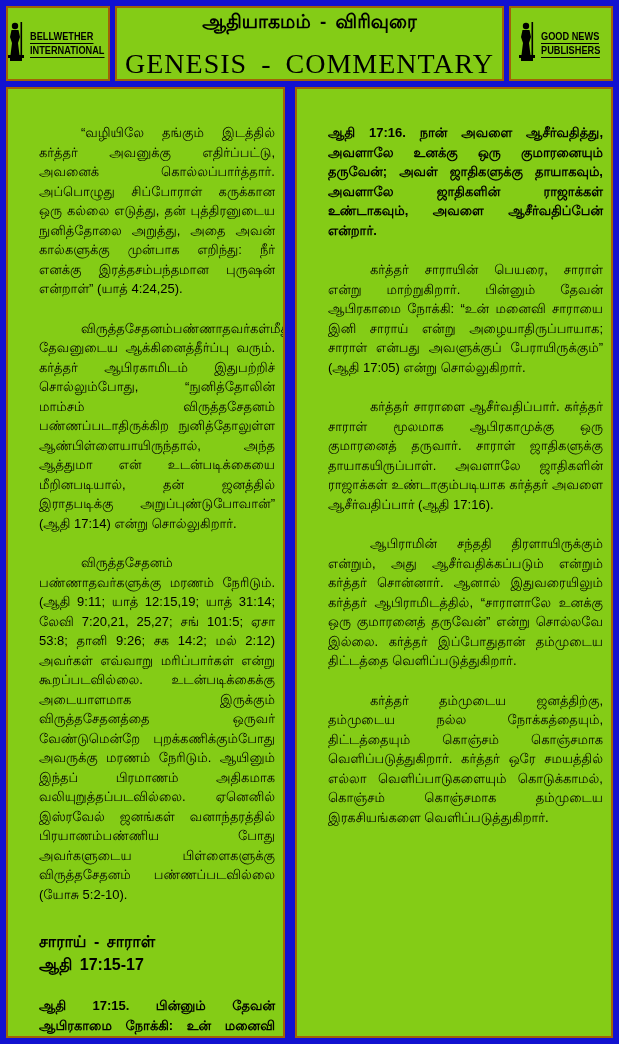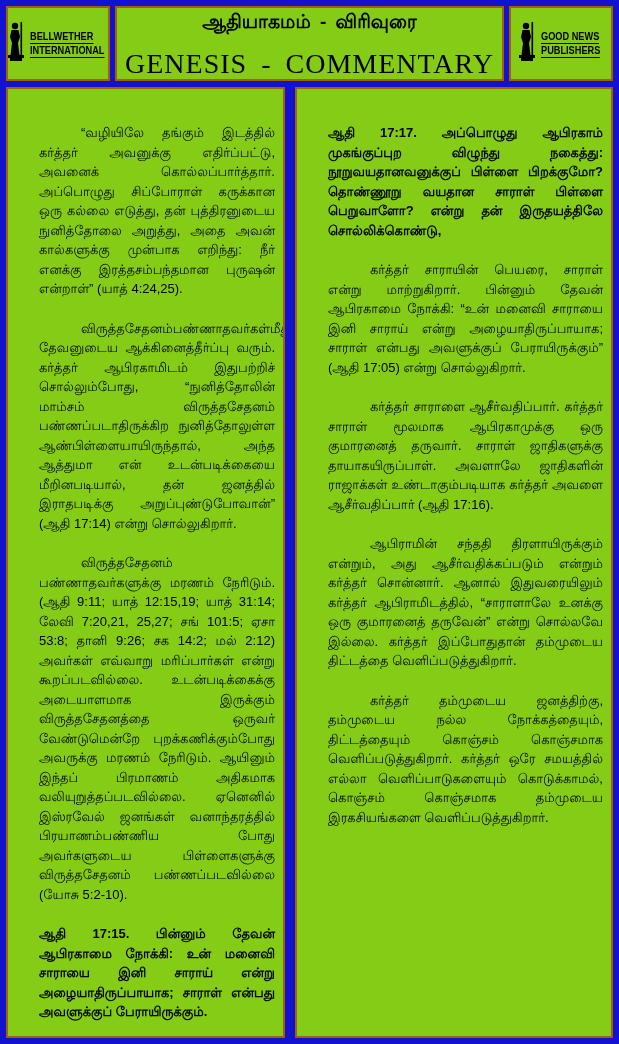--- a/index.html
+++ b/index.html
@@ -105,25 +105,29 @@
     </div>
 
   </div>
 
   <div class="main">
 
     <div class="box col col-left">
       <p class="para">“வழியிலே தங்கும் இடத்தில் கர்த்தர் அவனுக்கு எதிர்ப்பட்டு, அவனைக் கொல்லப்பார்த்தார். அப்பொழுது சிப்போராள் கருக்கான ஒரு கல்லை எடுத்து, தன் புத்திரனுடைய நுனித்தோலை அறுத்து, அதை அவன் கால்களுக்கு முன்பாக எறிந்து: நீர் எனக்கு இரத்தசம்பந்தமான புருஷன் என்றாள்” (யாத் 4:24,25).</p>
       <p class="para">விருத்தசேதனம்பண்ணாதவர்கள்மீது தேவனுடைய ஆக்கினைத்தீர்ப்பு வரும். கர்த்தர் ஆபிரகாமிடம் இதுபற்றிச் சொல்லும்போது, “நுனித்தோலின் மாம்சம் விருத்தசேதனம் பண்ணப்படாதிருக்கிற நுனித்தோலுள்ள ஆண்பிள்ளையாயிருந்தால், அந்த ஆத்துமா என் உடன்படிக்கையை மீறினபடியால், தன் ஜனத்தில் இராதபடிக்கு அறுப்புண்டுபோவான்” (ஆதி 17:14) என்று சொல்லுகிறார்.</p>
       <p class="para">விருத்தசேதனம் பண்ணாதவர்களுக்கு மரணம் நேரிடும். (ஆதி 9:11; யாத் 12:15,19; யாத் 31:14; லேவி 7:20,21, 25,27; சங் 101:5; ஏசா 53:8; தானி 9:26; சக 14:2; மல் 2:12) அவர்கள் எவ்வாறு மரிப்பார்கள் என்று கூறப்படவில்லை. உடன்படிக்கைக்கு அடையாளமாக இருக்கும் விருத்தசேதனத்தை ஒருவர் வேண்டுமென்றே புறக்கணிக்கும்போது அவருக்கு மரணம் நேரிடும். ஆயினும் இந்தப் பிரமாணம் அதிகமாக வலியுறுத்தப்படவில்லை. ஏனெனில் இஸ்ரவேல் ஜனங்கள் வனாந்தரத்தில் பிரயாணம்பண்ணிய போது அவர்களுடைய பிள்ளைகளுக்கு விருத்தசேதனம் பண்ணப்படவில்லை (யோசு 5:2-10).</p>
+      <div class="section-heading">
+        <div class="heading-line">சாராய் - சாராள்</div>
+        <div class="heading-line">ஆதி 17:15-17</div>
+      </div>
       <p class="para verse">ஆதி 17:15. பின்னும் தேவன் ஆபிரகாமை நோக்கி: உன் மனைவி சாராயை இனி சாராய் என்று அழையாதிருப்பாயாக; சாராள் என்பது அவளுக்குப் பேராயிருக்கும்.</p>
     </div>
 
     <div class="box col col-right">
-      <p class="para verse">ஆதி 17:17. அப்பொழுது ஆபிரகாம் முகங்குப்புற விழுந்து நகைத்து: நூறுவயதானவனுக்குப் பிள்ளை பிறக்குமோ? தொண்ணூறு வயதான சாராள் பிள்ளை பெறுவாளோ? என்று தன் இருதயத்திலே சொல்லிக்கொண்டு,</p>
+      <p class="para verse">ஆதி 17:16. நான் அவளை ஆசீர்வதித்து, அவளாலே உனக்கு ஒரு குமாரனையும் தருவேன்; அவள் ஜாதிகளுக்கு தாயாகவும், அவளாலே ஜாதிகளின் ராஜாக்கள் உண்டாகவும், அவளை ஆசீர்வதிப்பேன் என்றார்.</p>
       <p class="para">கர்த்தர் சாராயின் பெயரை, சாராள் என்று மாற்றுகிறார். பின்னும் தேவன் ஆபிரகாமை நோக்கி: “உன் மனைவி சாராயை இனி சாராய் என்று அழையாதிருப்பாயாக; சாராள் என்பது அவளுக்குப் பேராயிருக்கும்” (ஆதி 17:05) என்று சொல்லுகிறார்.</p>
       <p class="para">கர்த்தர் சாராளை ஆசீர்வதிப்பார். கர்த்தர் சாராள் மூலமாக ஆபிரகாமுக்கு ஒரு குமாரனைத் தருவார். சாராள் ஜாதிகளுக்கு தாயாகயிருப்பாள். அவளாலே ஜாதிகளின் ராஜாக்கள் உண்டாகும்படியாக கர்த்தர் அவளை ஆசீர்வதிப்பார் (ஆதி 17:16).</p>
       <p class="para">ஆபிராமின் சந்ததி திரளாயிருக்கும் என்றும், அது ஆசீர்வதிக்கப்படும் என்றும் கர்த்தர் சொன்னார். ஆனால் இதுவரையிலும் கர்த்தர் ஆபிராமிடத்தில், “சாராளாலே உனக்கு ஒரு குமாரனைத் தருவேன்” என்று சொல்லவே இல்லை. கர்த்தர் இப்போதுதான் தம்முடைய திட்டத்தை வெளிப்படுத்துகிறார்.</p>
       <p class="para">கர்த்தர் தம்முடைய ஜனத்திற்கு, தம்முடைய நல்ல நோக்கத்தையும், திட்டத்தையும் கொஞ்சம் கொஞ்சமாக வெளிப்படுத்துகிறார். கர்த்தர் ஒரே சமயத்தில் எல்லா வெளிப்பாடுகளையும் கொடுக்காமல், கொஞ்சம் கொஞ்சமாக தம்முடைய இரகசியங்களை வெளிப்படுத்துகிறார்.</p>
     </div>
 
   </div>
 
 </div>
 

